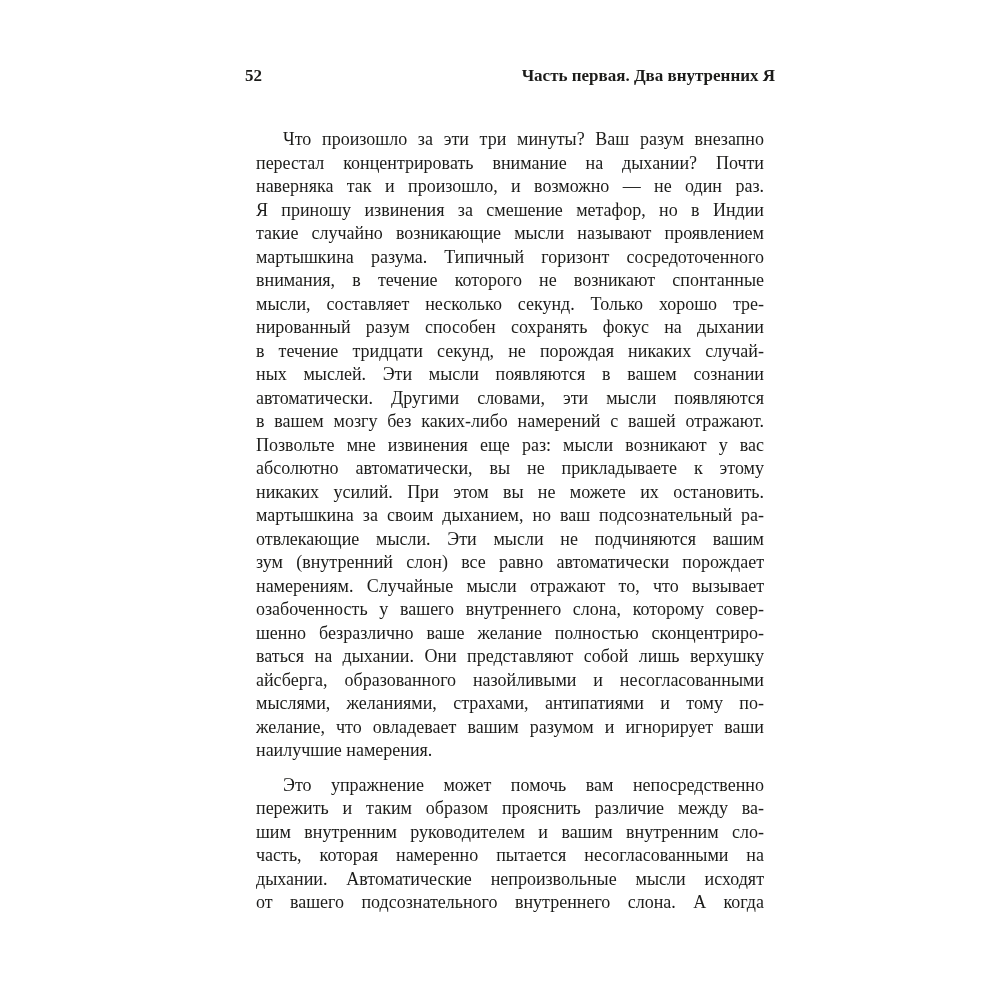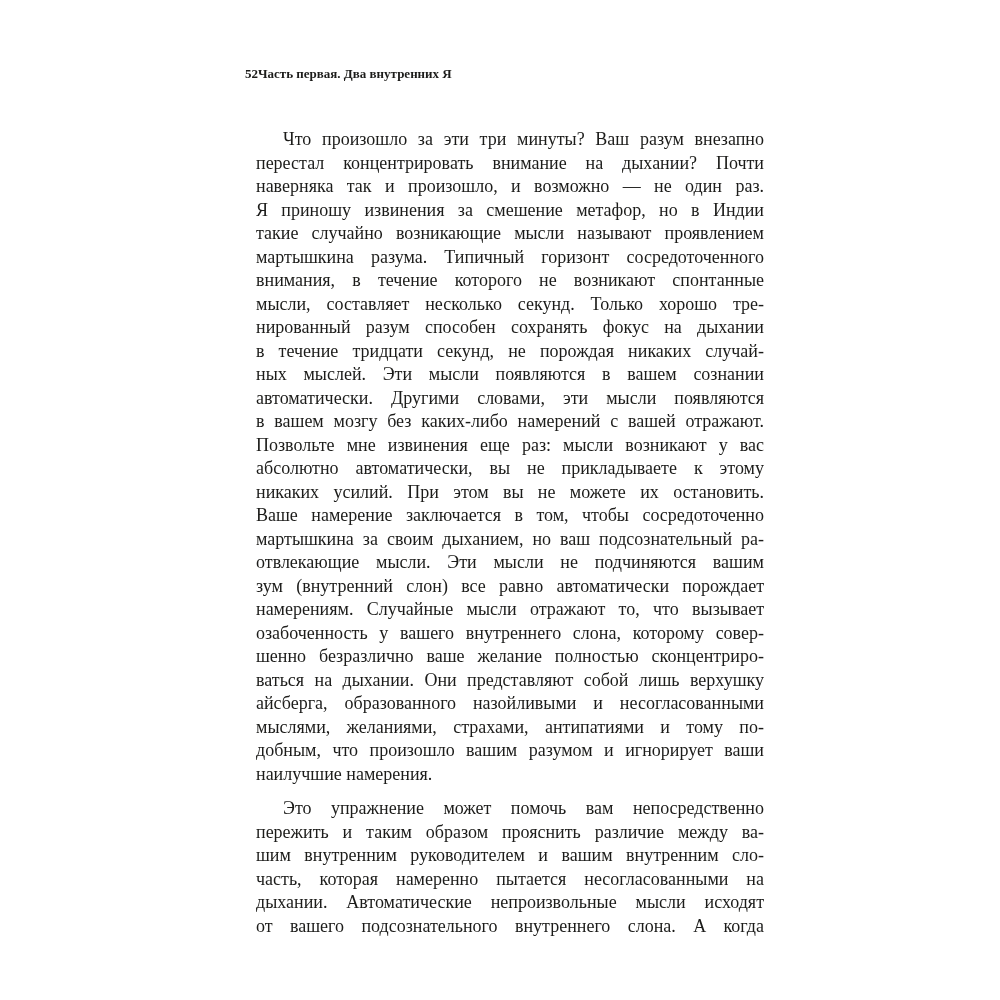--- a/index.html
+++ b/index.html
@@ -15,22 +15,23 @@
     font-family: "Liberation Serif", "DejaVu Serif", serif;
     color: #1c1c1a;
     overflow: hidden;
   }
   .running-head {
     position: absolute;
     left: 245px;
     top: 66px;
     width: 530px;
     display: flex;
+    justify-content: space-between;
     align-items: baseline;
-    font-size: 13px;
+    font-size: 17px;
     font-weight: 700;
   }
   .page-num {
     font-weight: 700;
   }
   .chapter-title {
     font-weight: 700;
   }
   .body-text {
     position: absolute;
@@ -76,31 +77,30 @@
         <div class="line">внимания, в течение которого не возникают спонтанные</div>
         <div class="line">мысли, составляет несколько секунд. Только хорошо тре-</div>
         <div class="line">нированный разум способен сохранять фокус на дыхании</div>
         <div class="line">в течение тридцати секунд, не порождая никаких случай-</div>
         <div class="line">ных мыслей. Эти мысли появляются в вашем сознании</div>
         <div class="line">автоматически. Другими словами, эти мысли появляются</div>
         <div class="line">в вашем мозгу без каких-либо намерений с вашей отражают.</div>
         <div class="line">Позвольте мне извинения еще раз: мысли возникают у вас</div>
         <div class="line">абсолютно автоматически, вы не прикладываете к этому</div>
         <div class="line">никаких усилий. При этом вы не можете их остановить.</div>
-        <div class="line">Ваше намерение заключается в том, чтобы сосредоточенно</div>
         <div class="line">мартышкина за своим дыханием, но ваш подсознательный ра-</div>
         <div class="line">отвлекающие мысли. Эти мысли не подчиняются вашим</div>
         <div class="line">зум (внутренний слон) все равно автоматически порождает</div>
         <div class="line">намерениям. Случайные мысли отражают то, что вызывает</div>
         <div class="line">озабоченность у вашего внутреннего слона, которому совер-</div>
         <div class="line">шенно безразлично ваше желание полностью сконцентриро-</div>
         <div class="line">ваться на дыхании. Они представляют собой лишь верхушку</div>
         <div class="line">айсберга, образованного назойливыми и несогласованными</div>
         <div class="line">мыслями, желаниями, страхами, антипатиями и тому по-</div>
-        <div class="line">добным, что произошло вашим разумом и игнорирует ваши</div>
+        <div class="line">желание, что овладевает вашим разумом и игнорирует ваши</div>
         <div class="line flush-left">наилучшие намерения.</div>
       </div>
       <div class="paragraph">
         <div class="line indent">Это упражнение может помочь вам непосредственно</div>
         <div class="line">пережить и таким образом прояснить различие между ва-</div>
         <div class="line">шим внутренним руководителем и вашим внутренним сло-</div>
         <div class="line">часть, которая намеренно пытается несогласованными на</div>
         <div class="line">дыхании. Автоматические непроизвольные мысли исходят</div>
         <div class="line">от вашего подсознательного внутреннего слона. А когда</div>
       </div>

